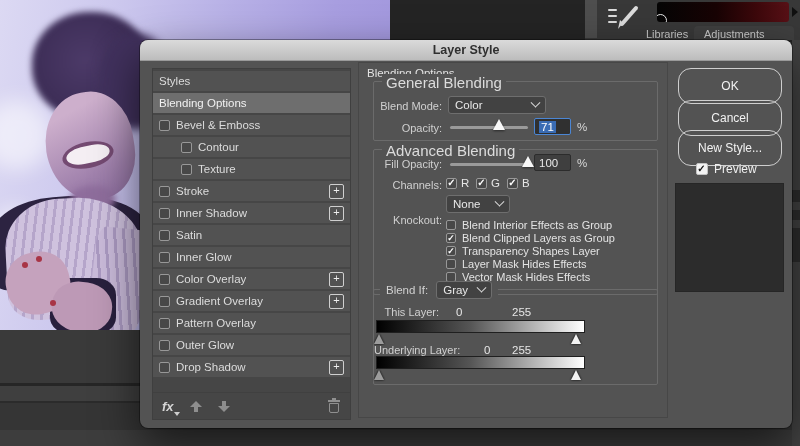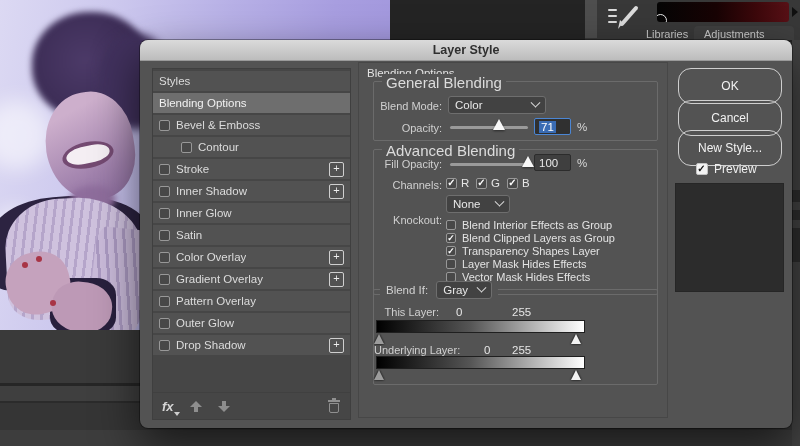--- a/index.html
+++ b/index.html
@@ -185,37 +185,41 @@
         <span class="lbl" style="margin-left:0;">Blending Options</span>
       </div>
       <div class="srow">
         <span class="cb"></span>
         <span class="lbl">Bevel &amp; Emboss</span>
       </div>
       <div class="srow indent">
         <span class="cb"></span>
         <span class="lbl">Contour</span>
       </div>
+      <div class="srow indent">
+        <span class="cb"></span>
+        <span class="lbl">Texture</span>
+      </div>
       <div class="srow">
         <span class="cb"></span>
         <span class="lbl">Stroke</span>
         <span class="plusbox">+</span>
       </div>
       <div class="srow">
         <span class="cb"></span>
         <span class="lbl">Inner Shadow</span>
         <span class="plusbox">+</span>
       </div>
       <div class="srow">
         <span class="cb"></span>
+        <span class="lbl">Satin</span>
+      </div>
+      <div class="srow">
+        <span class="cb"></span>
         <span class="lbl">Inner Glow</span>
-      </div>
-      <div class="srow">
-        <span class="cb"></span>
-        <span class="lbl">Satin</span>
       </div>
       <div class="srow">
         <span class="cb"></span>
         <span class="lbl">Color Overlay</span>
         <span class="plusbox">+</span>
       </div>
       <div class="srow">
         <span class="cb"></span>
         <span class="lbl">Gradient Overlay</span>
         <span class="plusbox">+</span>

